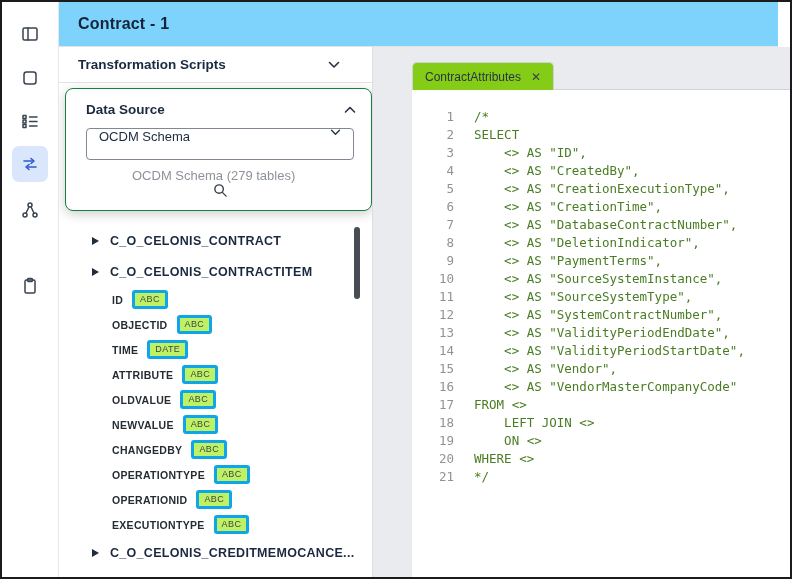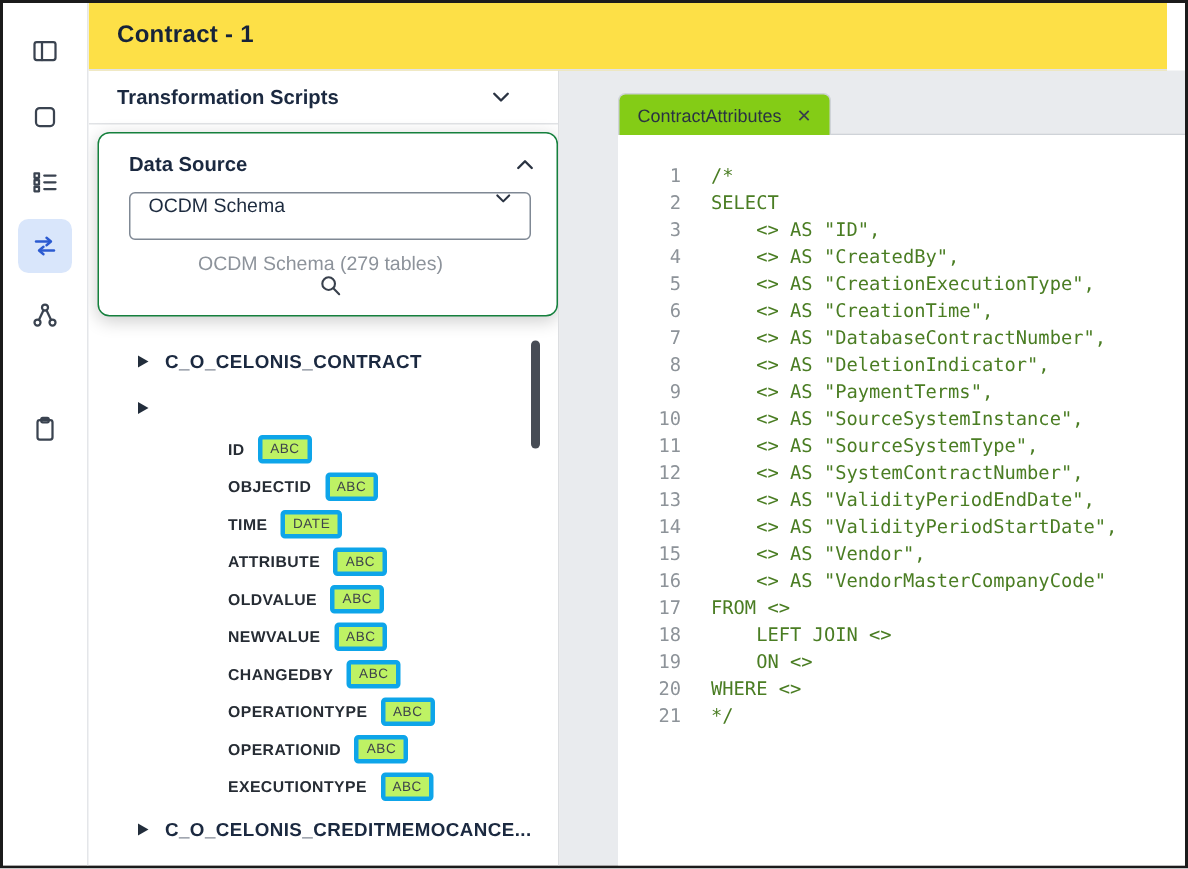--- a/index.html
+++ b/index.html
@@ -5,21 +5,21 @@
   * { box-sizing: border-box; margin: 0; padding: 0; }
   body { font-family: "Liberation Sans", sans-serif; background:#fff; }
   .page { position:relative; width:792px; height:579px; border:2px solid #1b1b1b; background:#fff; overflow:hidden; }
 
   
   .rail { position:absolute; left:0; top:0; width:57px; height:100%; background:#fff; border-right:1px solid #e4e6e9; z-index:6; }
   .ric { position:absolute; left:50%; transform:translateX(-50%); width:36px; height:36px; display:flex; align-items:center; justify-content:center; border-radius:7px; cursor:pointer; }
   .ric.active { background:#d9e6fb; }
 
   
-  .topbar { position:absolute; left:57px; right:12px; top:0; height:45px; background:#fde047; border-bottom:1px solid #e1e3e6; display:flex; align-items:center; padding-left:19px; z-index:4; }
+  .topbar { position:absolute; left:57px; right:12px; top:0; height:45px; background:#7dd3fc; border-bottom:1px solid #e1e3e6; display:flex; align-items:center; padding-left:19px; z-index:4; }
   .title { font-size:16px; font-weight:bold; color:#16233a; letter-spacing:.2px; }
 
   
   .left-panel { position:absolute; left:57px; top:45px; width:314px; bottom:0; background:#fff; border-right:1px solid #dcdee1; z-index:3; overflow:hidden; }
   .ts-row { height:36px; border-bottom:1px solid #e1e3e6; display:flex; align-items:center; justify-content:space-between; padding:0 32px 0 19px; cursor:pointer; }
   .ts-row span { font-size:13.5px; font-weight:bold; color:#1b2940; }
 
   .ds-card { margin:5px 0 0 6px; width:307px; background:#fff; border:1px solid #15803d; border-radius:8px; box-shadow:0 3px 12px rgba(0,0,0,.20); position:relative; z-index:4; }
   .ds-head { display:flex; justify-content:space-between; align-items:center; padding:13px 15px 11px 20px; cursor:pointer; }
   .ds-head span { font-size:13.5px; font-weight:bold; color:#1b2940; }
@@ -27,21 +27,21 @@
   .ds-search { display:flex; align-items:center; padding:8px 17px 12px 20px;flex-direction:column; }
   .ds-search input { border:none; outline:none; flex:1; font-size:13px; color:#333; font-family:"Liberation Sans", sans-serif; background:transparent; }
   .ds-search input::placeholder { color:#8d939b; }
 
   .tree { margin-top:14px; }
   .node { height:31px; display:flex; align-items:center; padding-left:33px; gap:11px; cursor:pointer; }
   .tri-right { width:0; height:0; border-left:7px solid #222d3b; border-top:4.5px solid transparent; border-bottom:4.5px solid transparent; }
   .tri-down { width:0; height:0; border-top:7px solid #222d3b; border-left:4.5px solid transparent; border-right:4.5px solid transparent; }
   .node-label { font-size:12.5px; font-weight:bold; color:#1b2940; letter-spacing:.3px; white-space:nowrap; }
   .field { height:25px; display:flex; align-items:center; padding-left:53px; gap:9px; cursor:pointer; }
-  .field-name { font-size:10.5px; font-weight:bold; color:#262c34; letter-spacing:.3px;margin-left:40px; }
+  .field-name { font-size:10.5px; font-weight:bold; color:#262c34; letter-spacing:.3px; }
   .badge { font-size:9px; color:#3e444c; border:3px solid #0ea5e9; border-radius:3px; padding:1.5px 5px 2px; background:#bef264; letter-spacing:.4px; }
 
   .panel-scrollbar { position:absolute; top:180px; right:12px; width:6px; height:72px; background:#474c55; border-radius:3px; cursor:pointer; }
 
   
   .editor-region { position:absolute; left:371px; top:45px; right:0; bottom:0; background:#e9ebee; }
   .tab { position:absolute; left:39px; top:15px; height:28px; background:#84cc16; border:1px solid #cfd3d8; border-bottom:none; border-radius:5px 5px 0 0; display:flex; align-items:center; padding:0 12px; gap:10px; z-index:2; cursor:pointer; }
   .tab-label { font-size:12px; color:#2a3342; }
   .tab-close { font-size:12px; color:#39414d; line-height:1; cursor:pointer; }
   .editor { position:absolute; left:39px; top:42px; right:0; bottom:0; background:#fff; border-top:1px solid #cfd3d8; overflow:hidden; }
@@ -139,20 +139,21 @@
       </div>
     </div>
 
     <div class="tree" id="tree">
         <div class="node">
           <span class="tri-right"></span>
           <span class="node-label">C_O_CELONIS_CONTRACT</span>
         </div>
         <div class="node">
           <span class="tri-right"></span>
+          <span class="node-label">C_O_CELONIS_CONTRACTITEM</span>
         </div>
         <div class="field">
           <span class="field-name">ID</span>
           <span class="badge">ABC</span>
         </div>
         <div class="field">
           <span class="field-name">OBJECTID</span>
           <span class="badge">ABC</span>
         </div>
         <div class="field">

